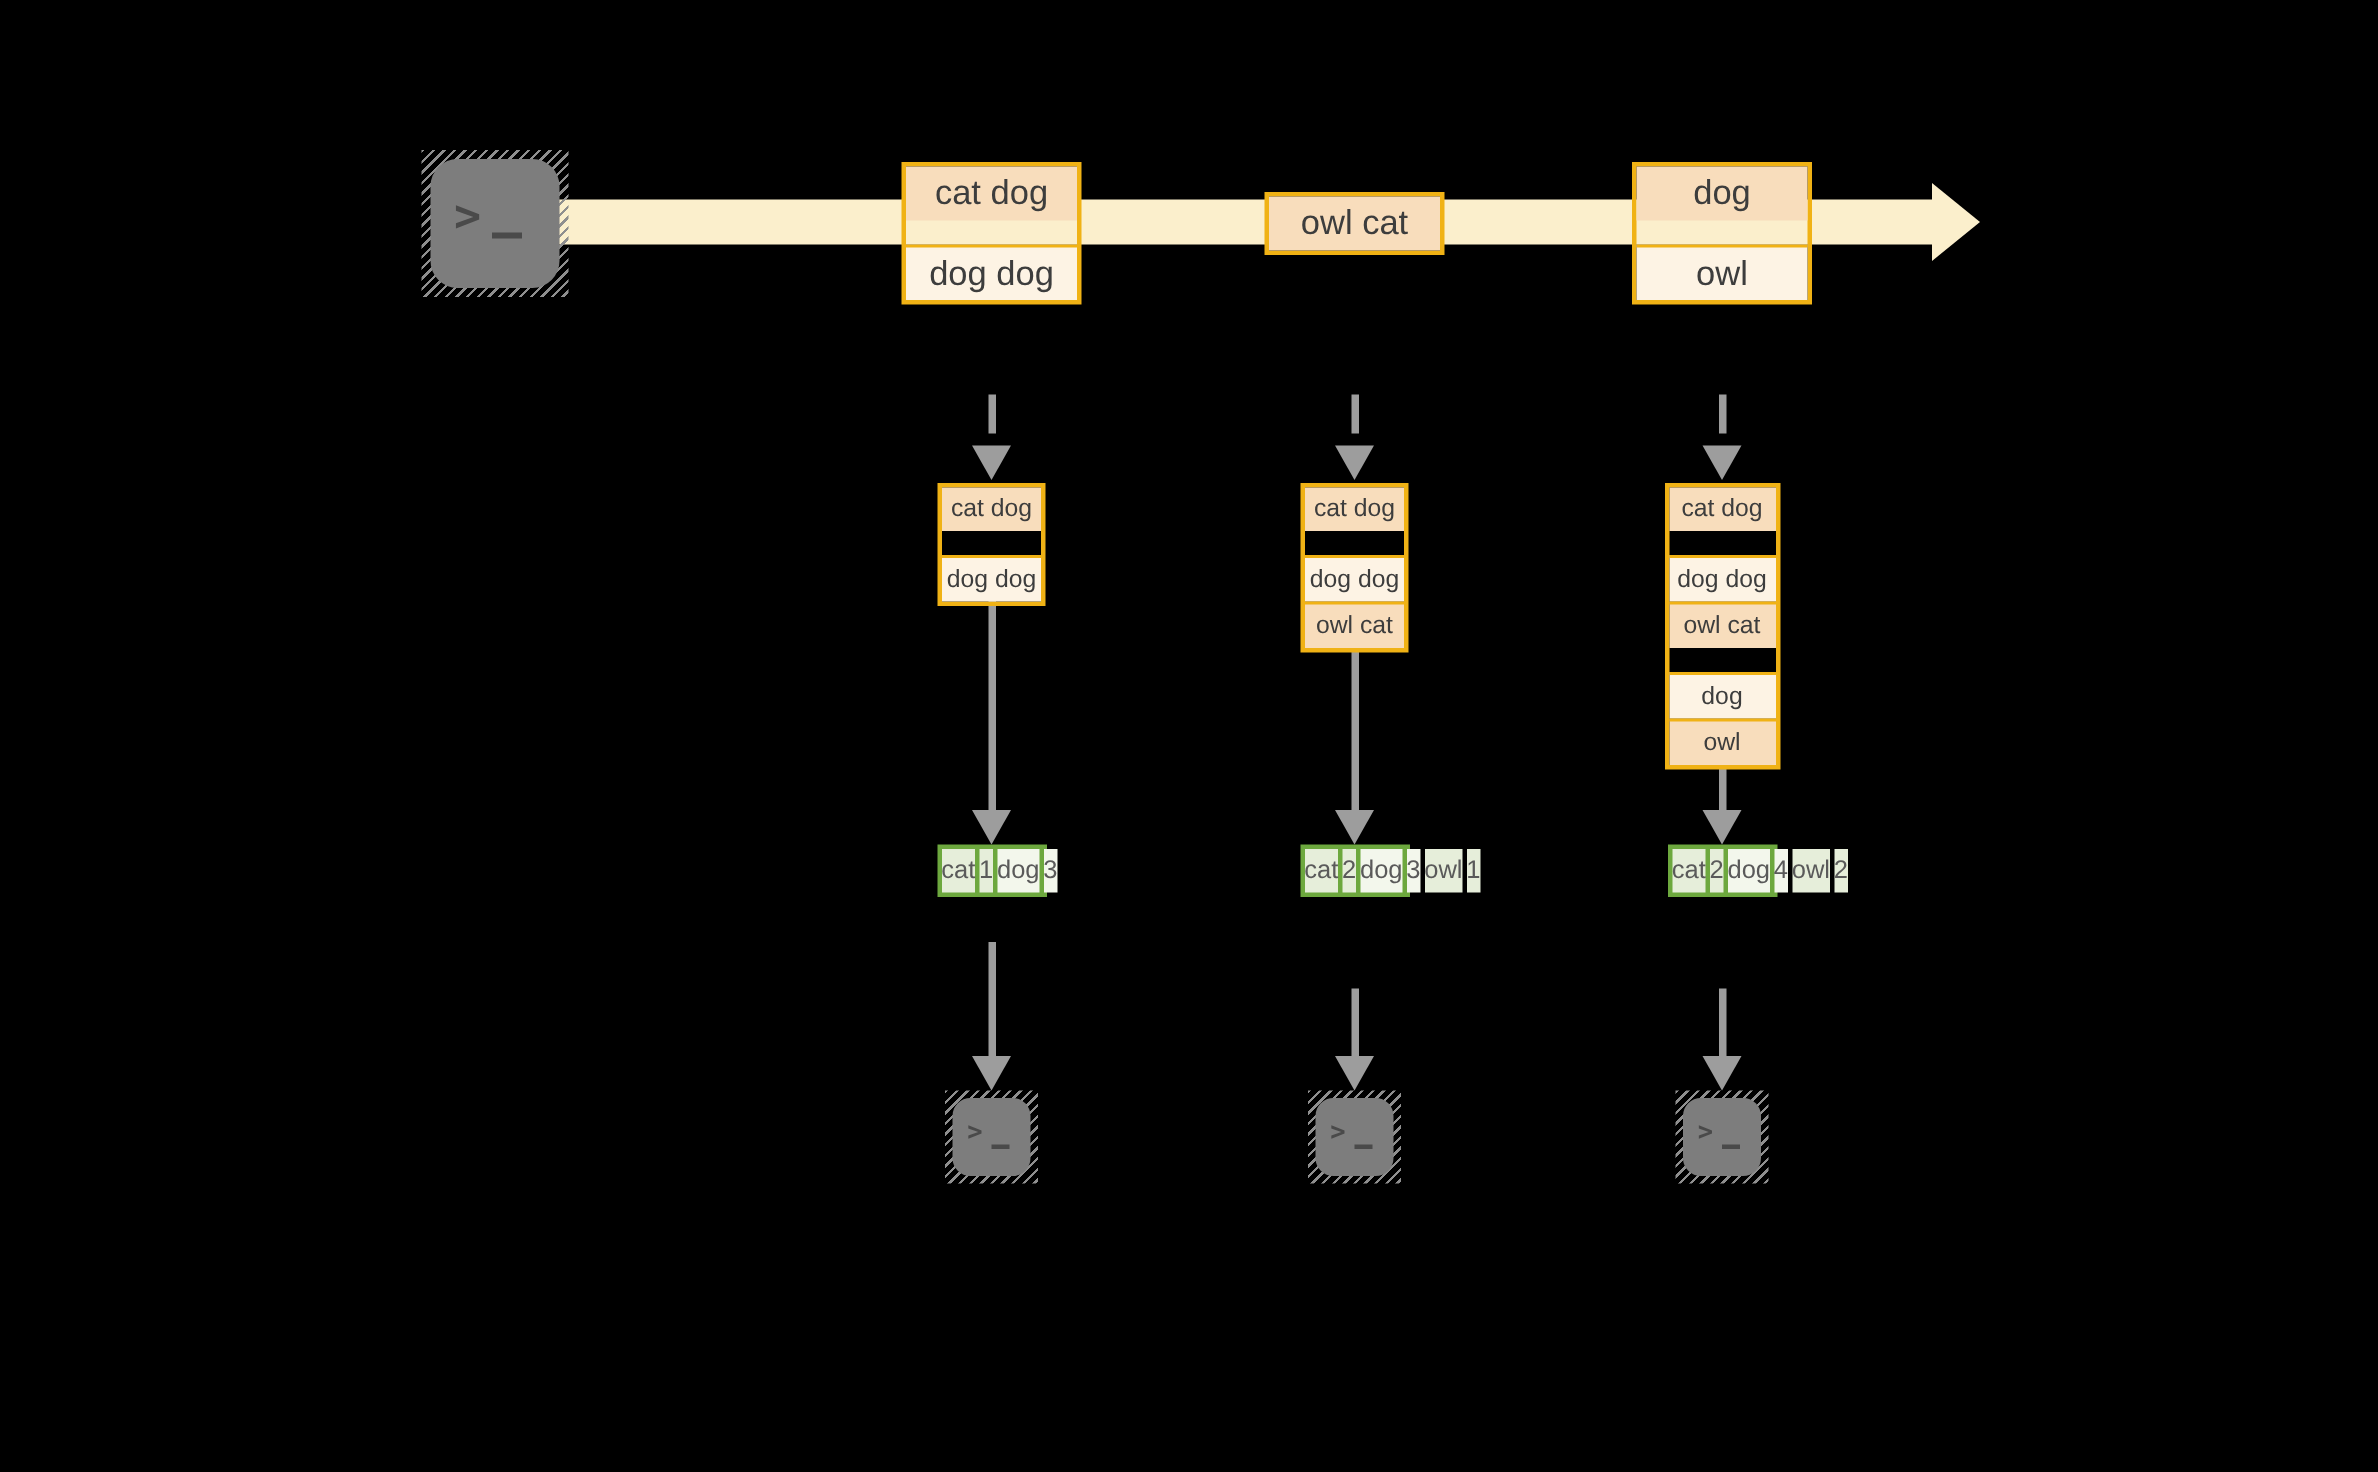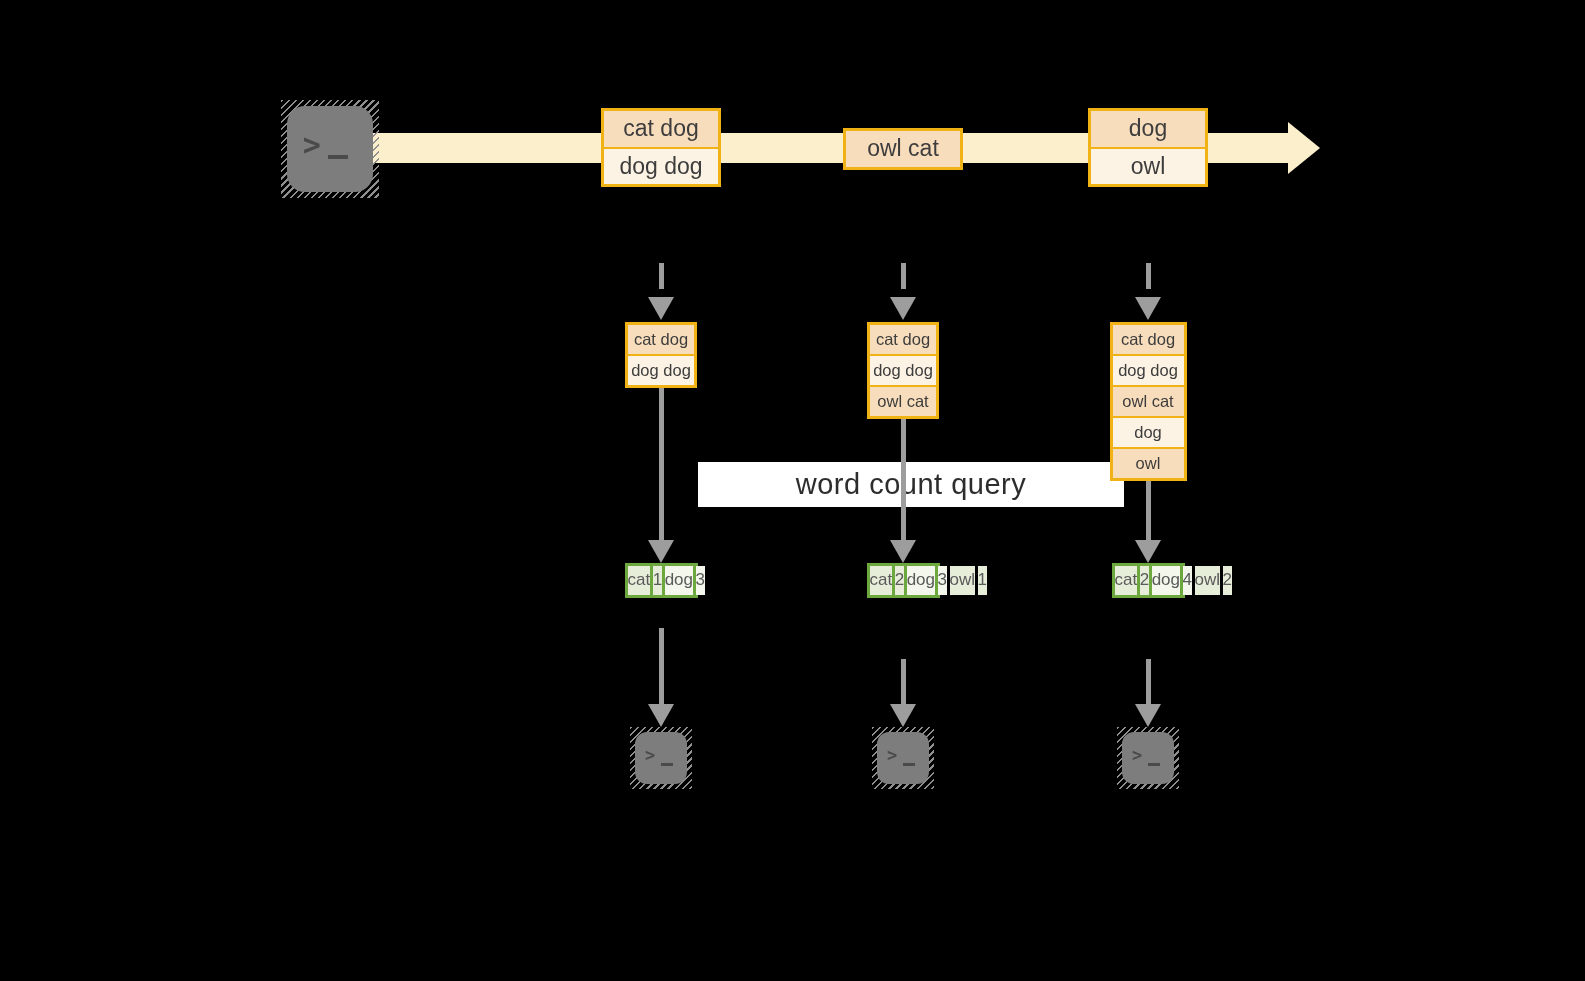--- a/index.html
+++ b/index.html
@@ -18,21 +18,21 @@
   .obox{
     position:absolute;z-index:5;border:3px solid var(--box-border);
     box-sizing:border-box;
   }
   .obox .orow{
     display:flex;align-items:center;justify-content:center;
     color:var(--text-dark);
   }
   .obox .orow + .orow{border-top:2.5px solid var(--box-border);}
   .orow.dark{background:var(--row-dark);}
-  .orow.light{background:var(--row-light);}
+  .orow.light{background:var(--row-light);margin-top:16px;}
   .event .orow{height:35.5px;font-size:23px;}
   .buffer .orow{height:29px;font-size:16.5px;}
   
   .vline{position:absolute;z-index:3;width:5px;background:var(--arrow-gray);}
   .vdash{position:absolute;z-index:3;width:5px;background:var(--arrow-gray);}
   .vhead{
     position:absolute;z-index:3;width:0;height:0;
     border-left:13px solid transparent;border-right:13px solid transparent;
     border-top:23px solid var(--arrow-gray);
   }
@@ -69,21 +69,20 @@
     font-family:"DejaVu Sans Mono",monospace;
   }
   .term-cursor{position:absolute;background:#4a4a4a;}
 </style>
 </head>
 <body>
 
 <div id="canvas">
   <div class="band" style="left:346px;top:133px;width:944px;height:30px;"></div>
   <div class="band-head" style="left:1288px;top:122px;"></div>
-  <div class="qlabel" style="left:698px;top:462px;width:426px;height:45px;">word count query</div>
   <div id="built">
       <div class="terminal" style="left: 281px; top: 100px; width: 98px; height: 98px;">
         <div class="term-inner" style="inset: 6px; border-radius: 18px;">
           <div class="term-glyph" style="left: 15.68px; top: 23.52px; font-size: 30px;">&gt;</div>
           <div class="term-cursor" style="left: 41.16px; top: 49px; width: 19.6px; height: 4.41px;"></div>
         </div>
       </div>
       <div class="obox event" style="left: 601px; top: 108px; width: 120px;">
         <div class="orow dark">cat dog</div>
         <div class="orow light">dog dog</div>

